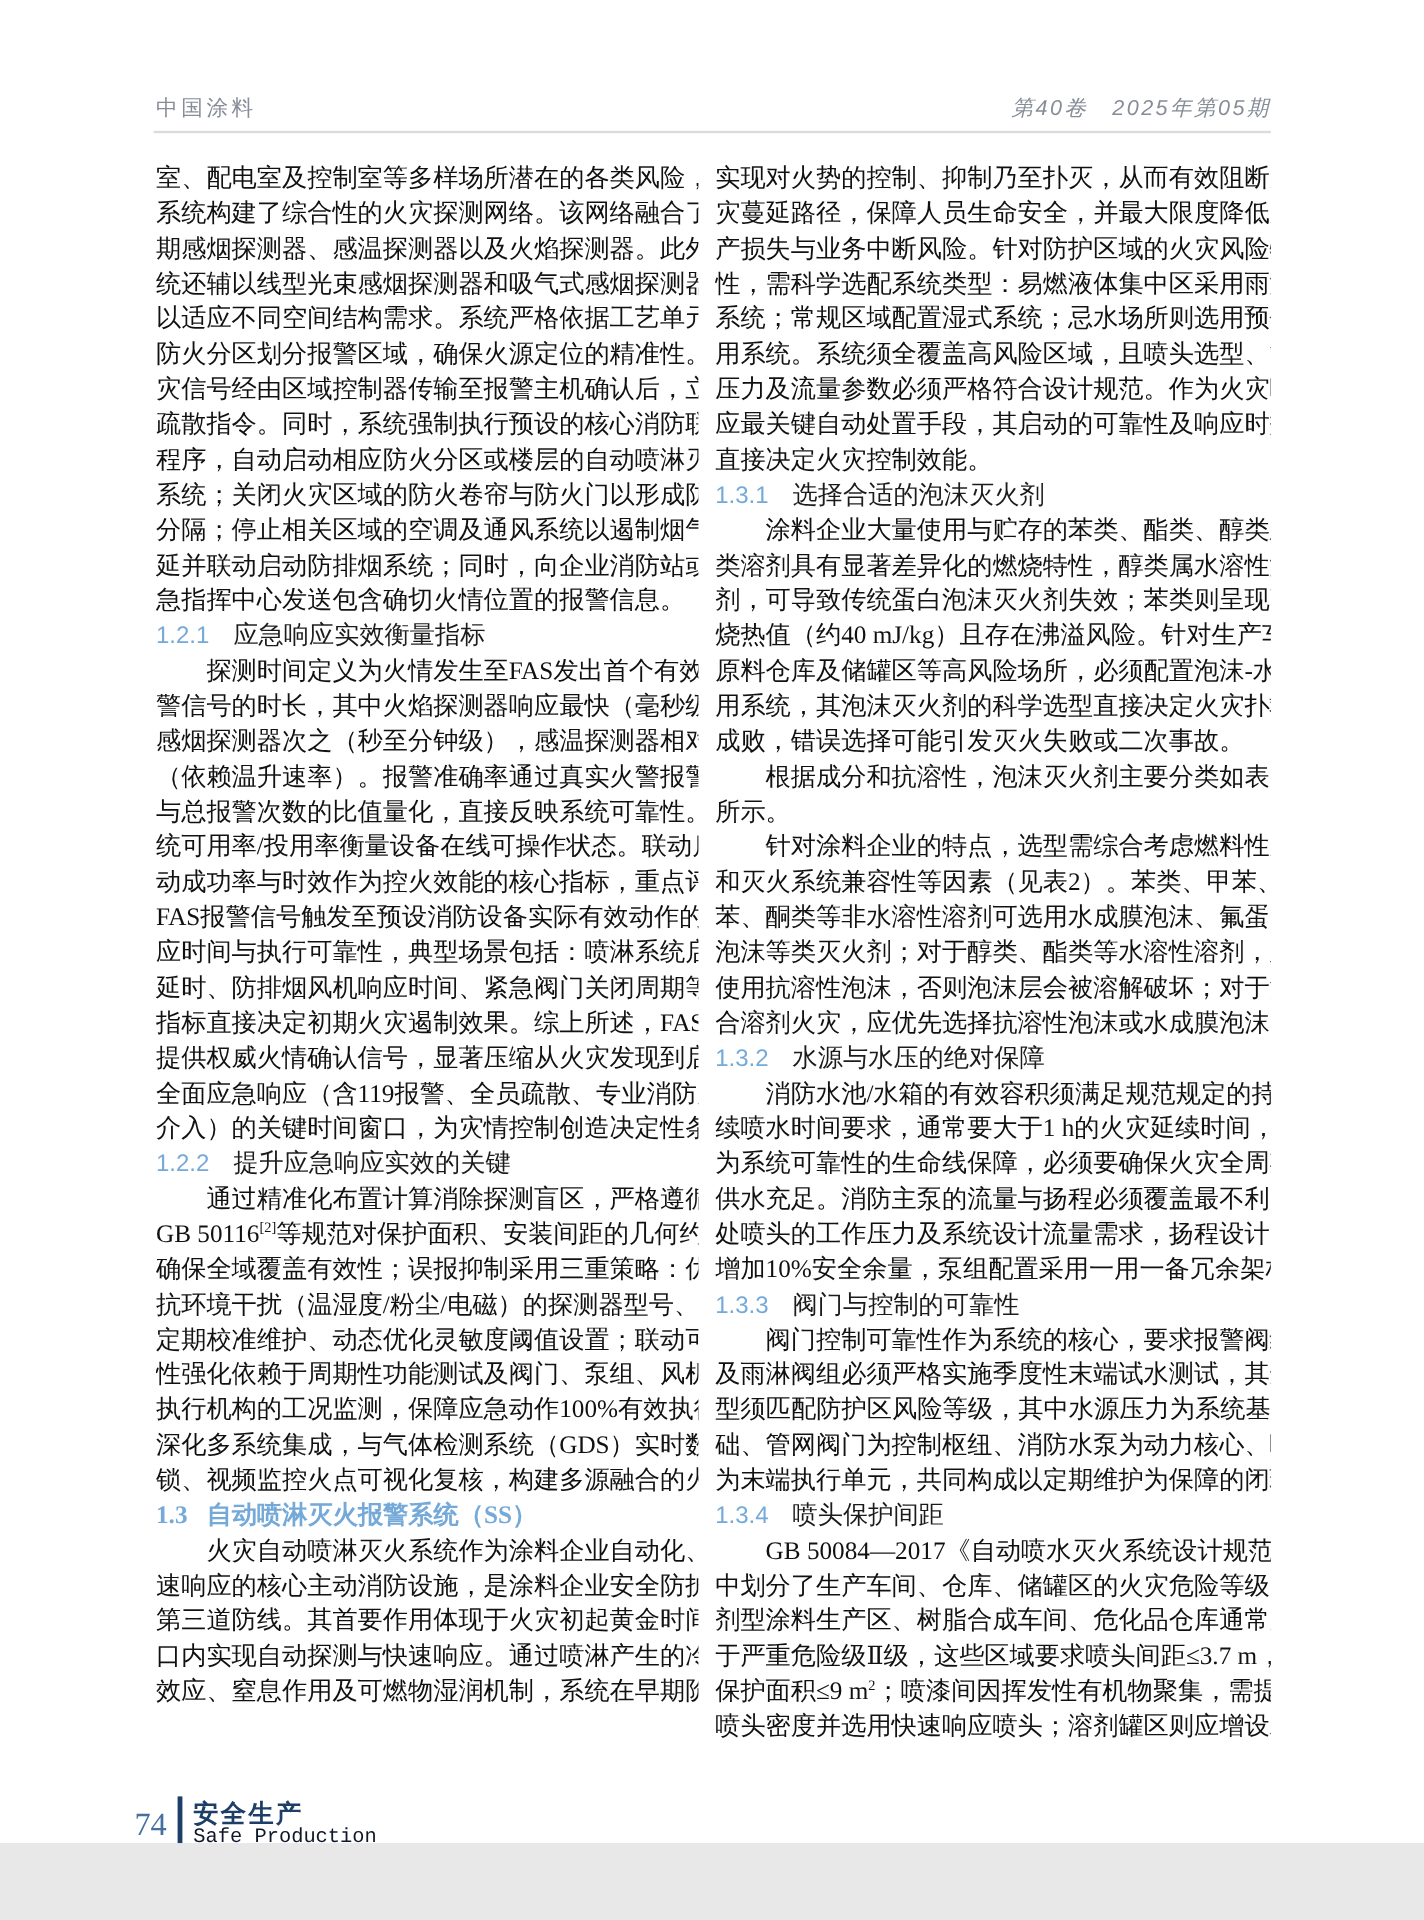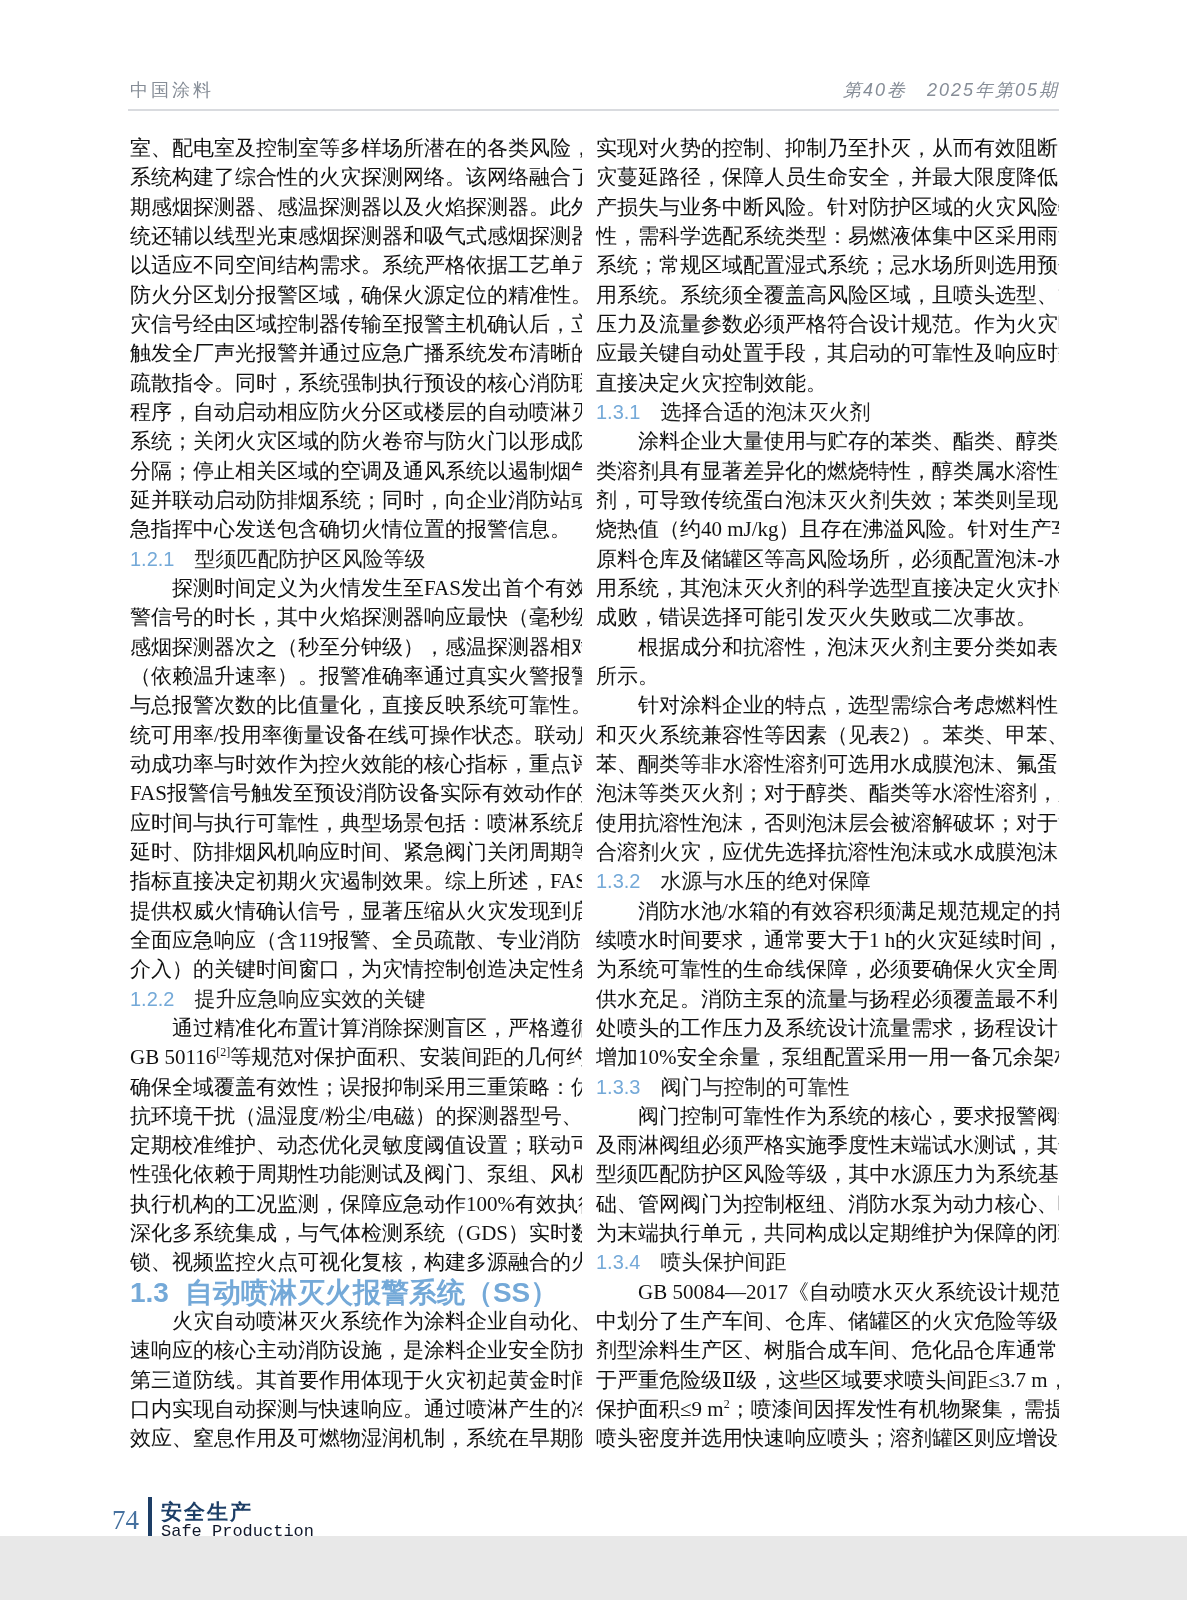--- a/index.html
+++ b/index.html
@@ -43,22 +43,22 @@
   .line sup{font-size:12px;line-height:0;vertical-align:super;}
   
   .line.head{text-align-last:left;white-space:nowrap;}
   .h2 .num{
     color:var(--heading_blue,#74a9d8);
     font-family:"Liberation Sans","DejaVu Sans",sans-serif;
     margin-right:20px;font-size:20px;
   }
   .h2 .title{color:#1b1b1b;}
   .h1{
-    font-family:Liberation Sans, sans-serif;
-    font-weight:bold;font-size:28px;color:var(--heading_blue,#74a9d8);
+    font-family:Liberation Serif, serif;
+    font-weight:bold;font-size:21px;color:var(--heading_blue,#74a9d8);
   }
   .h1 .num{margin-right:16px;}
   
   .ftr{
     position:absolute;left:112px;top:1497px;
     display:flex;align-items:center;
   }
   .ftr .pagenum{
     font-size:27px;color:var(--page_num_blue,#46719f);
     margin-right:9px;font-family:"Liberation Serif",serif;
@@ -91,28 +91,27 @@
 
   <div class="columns">
     <div class="col leftcol">
         <div class="line body">室、配电室及控制室等多样场所潜在的各类风险，本</div>
         <div class="line body">系统构建了综合性的火灾探测网络。该网络融合了早</div>
         <div class="line body">期感烟探测器、感温探测器以及火焰探测器。此外，系</div>
         <div class="line body">统还辅以线型光束感烟探测器和吸气式感烟探测器</div>
         <div class="line body">以适应不同空间结构需求。系统严格依据工艺单元及</div>
         <div class="line body">防火分区划分报警区域，确保火源定位的精准性。火</div>
         <div class="line body">灾信号经由区域控制器传输至报警主机确认后，立即</div>
-        <div class="line body">触发全厂声光报警并通过应急广播系统发布清晰的</div>
         <div class="line body">疏散指令。同时，系统强制执行预设的核心消防联动</div>
         <div class="line body">程序，自动启动相应防火分区或楼层的自动喷淋灭火</div>
         <div class="line body">系统；关闭火灾区域的防火卷帘与防火门以形成防火</div>
         <div class="line body">分隔；停止相关区域的空调及通风系统以遏制烟气蔓</div>
         <div class="line body">延并联动启动防排烟系统；同时，向企业消防站或应</div>
         <div class="line body short">急指挥中心发送包含确切火情位置的报警信息。</div>
-        <div class="line head h2"><span class="num">1.2.1</span><span class="title">型须匹配防护区风险等级</span></div>
+        <div class="line head h2"><span class="num">1.2.1</span><span class="title">应急响应实效衡量指标</span></div>
         <div class="line body indent">探测时间定义为火情发生至FAS发出首个有效报</div>
         <div class="line body">警信号的时长，其中火焰探测器响应最快（毫秒级），</div>
         <div class="line body">感烟探测器次之（秒至分钟级），感温探测器相对滞后</div>
         <div class="line body">（依赖温升速率）。报警准确率通过真实火警报警次数</div>
         <div class="line body">与总报警次数的比值量化，直接反映系统可靠性。系</div>
         <div class="line body">统可用率/投用率衡量设备在线可操作状态。联动启</div>
         <div class="line body">动成功率与时效作为控火效能的核心指标，重点评估</div>
         <div class="line body">FAS报警信号触发至预设消防设备实际有效动作的响</div>
         <div class="line body">应时间与执行可靠性，典型场景包括：喷淋系统启动</div>
         <div class="line body">延时、防排烟风机响应时间、紧急阀门关闭周期等，该</div>

